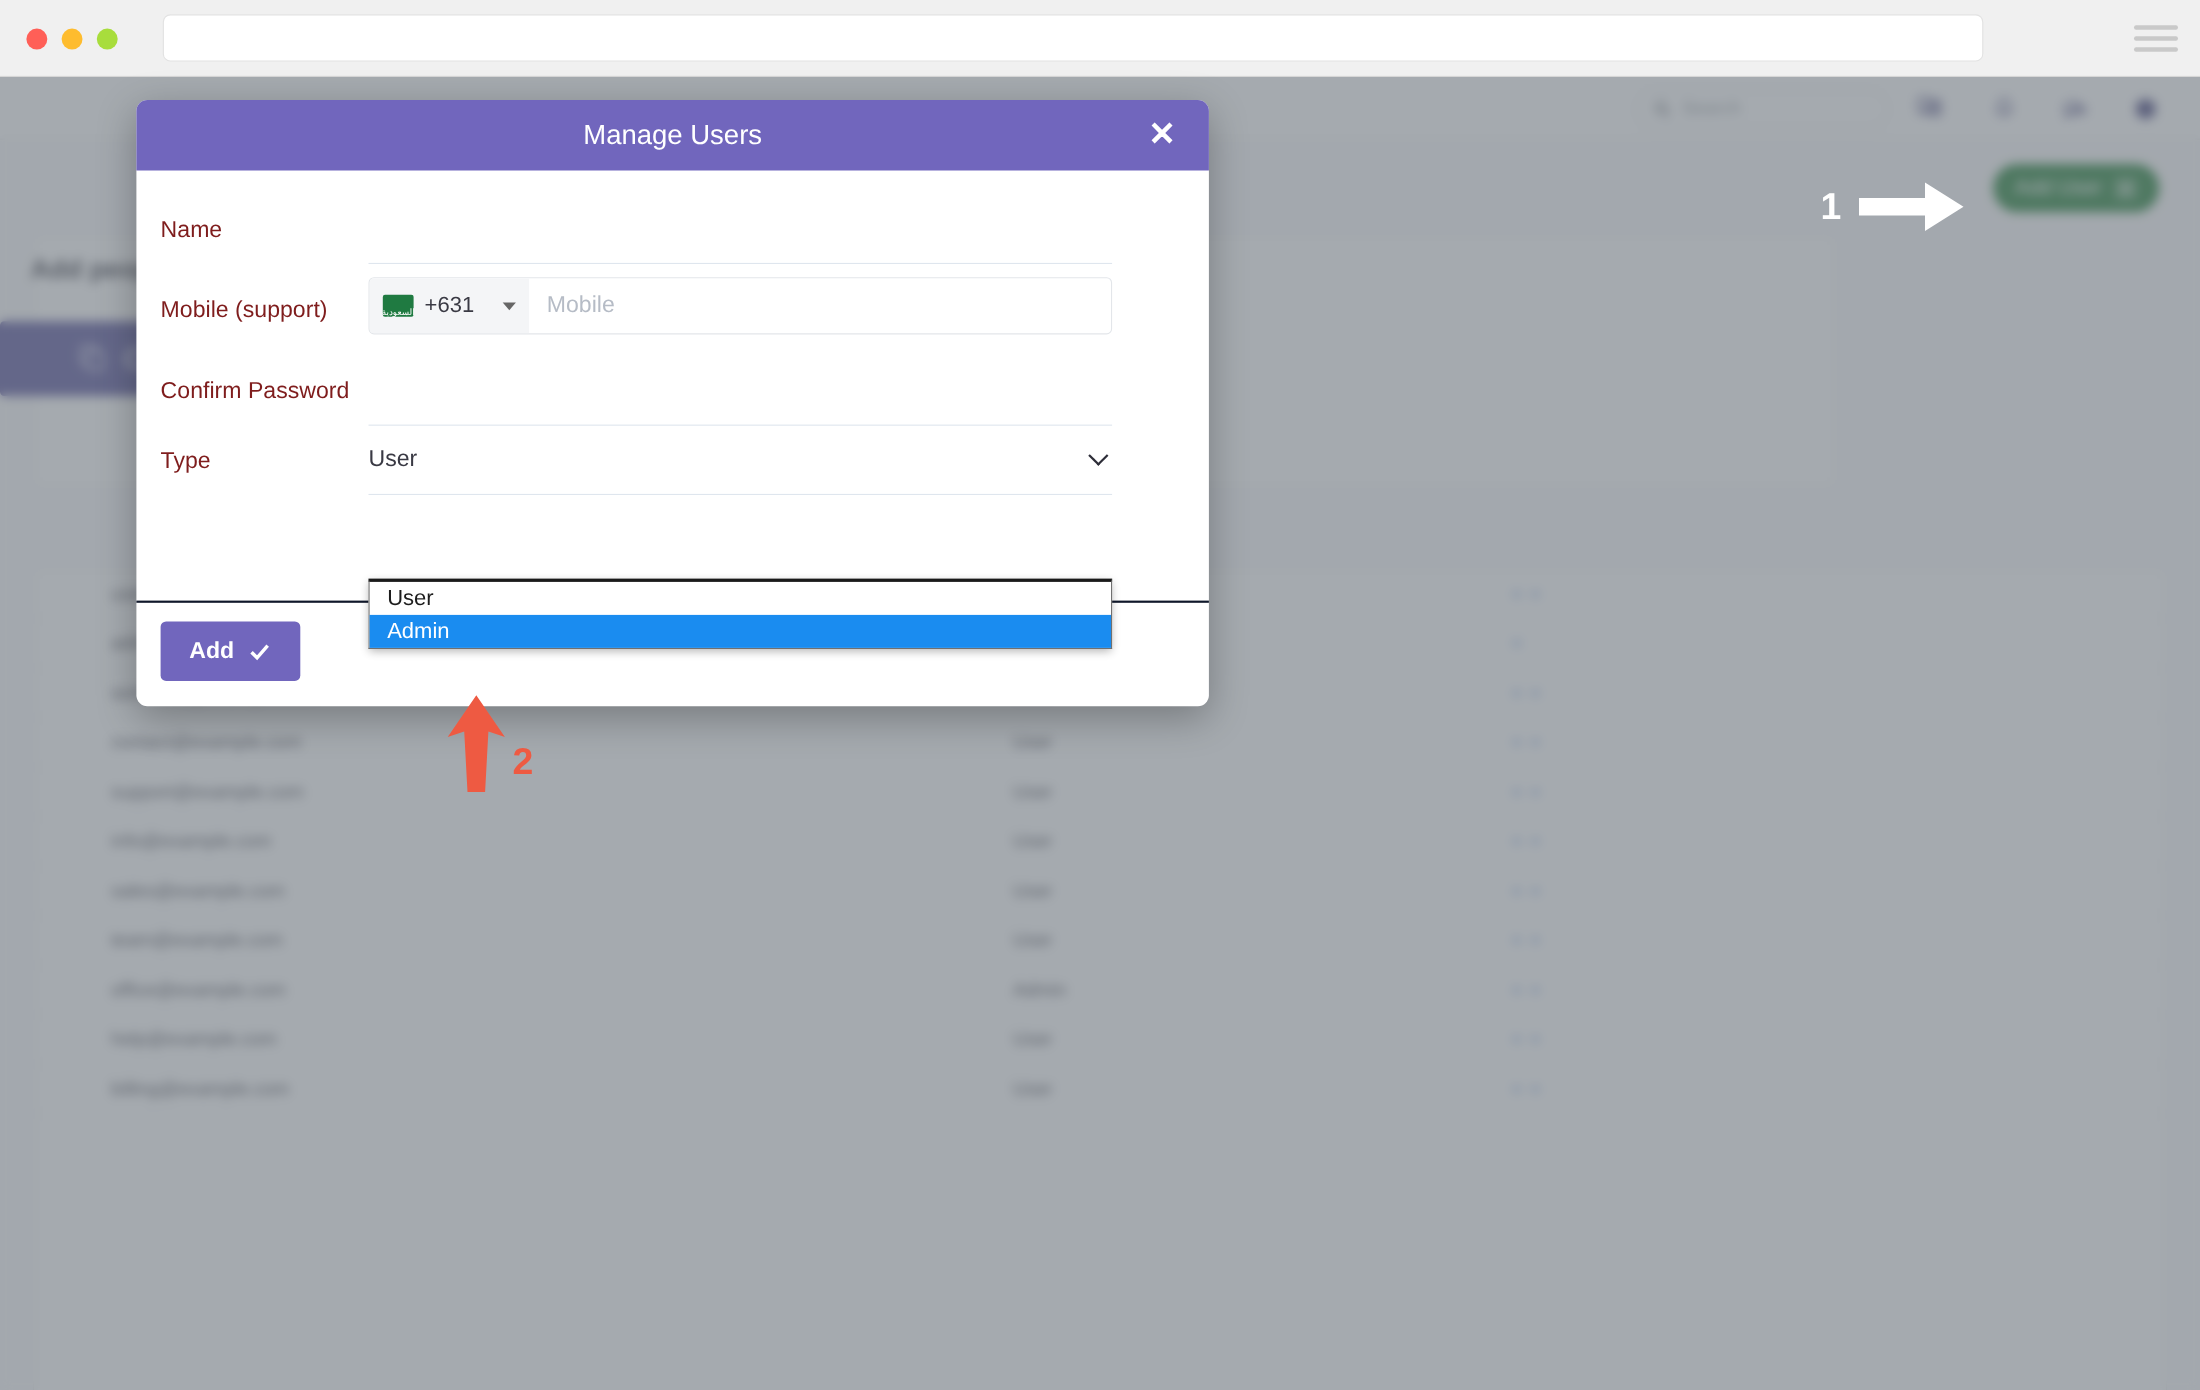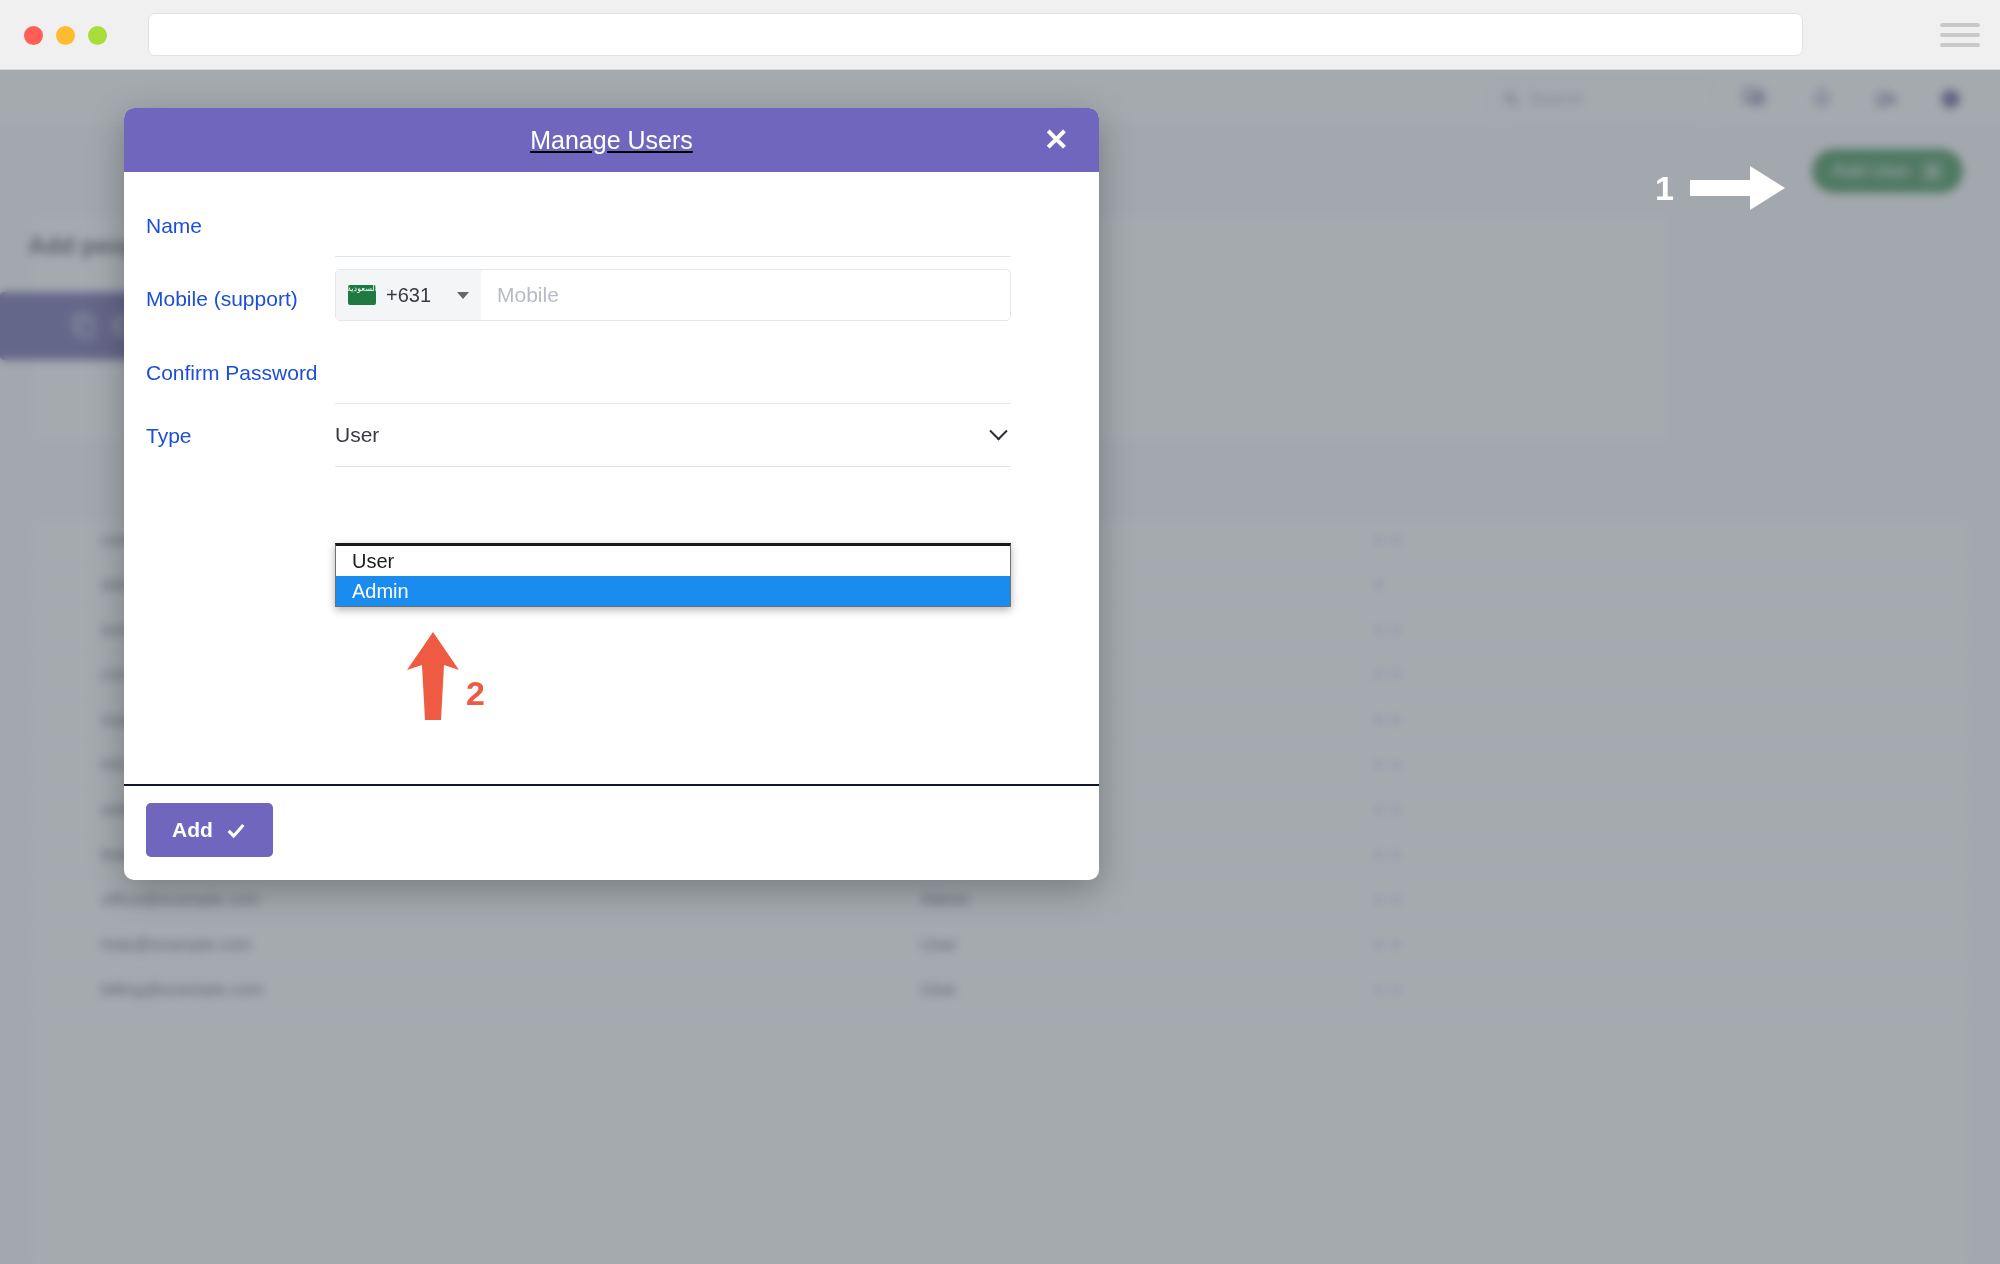--- a/index.html
+++ b/index.html
@@ -123,46 +123,45 @@
   #annot-1 {
     position: absolute; left: 1655px; top: 160px;
     display: flex; align-items: center; gap: 14px;
     color: #ffffff;
   }
   #annot-1 .num { font-size: 34px; font-weight: bold; line-height: 1; }
   #annot-1 svg { display: block; }
 
   
   #modal {
-    position: absolute; left: 124px; top: 108px;
-    width: 975px; height: 772px;
+    position: absolute; left: 124px; top: 91px;
+    width: 975px; height: 551px;
     background: #ffffff; border-radius: 10px;
     box-shadow: 0 10px 36px rgba(0,0,0,.28);
     overflow: visible;
-    text-decoration: underline;
   }
   #modal-header {
     position: relative; height: 64px;
     background: #7166bd; color: #ffffff;
     border-radius: 10px 10px 0 0;
     display: flex; align-items: center; justify-content: center;
   }
   #modal-title { font-size: 25px; font-weight: normal; }
   #modal-close {
     position: absolute; right: 22px; top: 50%; transform: translateY(-50%);
     background: none; border: none; color: #ffffff; cursor: pointer;
     font-size: 30px; line-height: 1; font-family: "Liberation Sans", sans-serif;
     font-weight: bold; padding: 4px 8px;
   }
   #modal-body { position: relative; padding: 22px 0 0 0; }
 
   .form-row { position: relative; height: 63px; }
   .form-label {
     position: absolute; left: 22px; top: 50%; transform: translateY(-50%);
-    font-size: 21px; color: #1d4ed8; white-space: nowrap;
+    font-size: 21px; color: #7f1d1d; white-space: nowrap;
   }
   .form-underline-input {
     position: absolute; left: 211px; top: 0; width: 676px; height: 100%;
     border: none; border-bottom: 1px solid #dfe6ee; outline: none;
     background: transparent; font-size: 21px; color: #333;
     font-family: "Liberation Sans", sans-serif;
   }
 
   
   #row-mobile { height: 84px; }
@@ -172,21 +171,21 @@
     border: 1px solid #e3e6ea; border-radius: 5px;
     display: flex; align-items: stretch; overflow: hidden; background: #fff;
   }
   #mobile-prefix {
     width: 145px; background: #f4f5f7;
     display: flex; align-items: center; gap: 10px; padding: 0 12px;
     cursor: pointer;
   }
   #flag-sa {
     width: 28px; height: 20px; border-radius: 2px; background: #1f7a41;
-    display: flex; align-items: flex-start; justify-content: center;
+    display: flex; align-items: flex-end; justify-content: center;
     flex: none;
   }
   #flag-sa span { font-size: 8px; color: #fff; line-height: 1; letter-spacing: -.5px; }
   #mobile-code { font-size: 20px; color: #3a3a44; }
   #mobile-caret {
     width: 0; height: 0; margin-left: auto;
     border-left: 6px solid transparent; border-right: 6px solid transparent;
     border-top: 7px solid #666;
   }
   #mobile-input {

